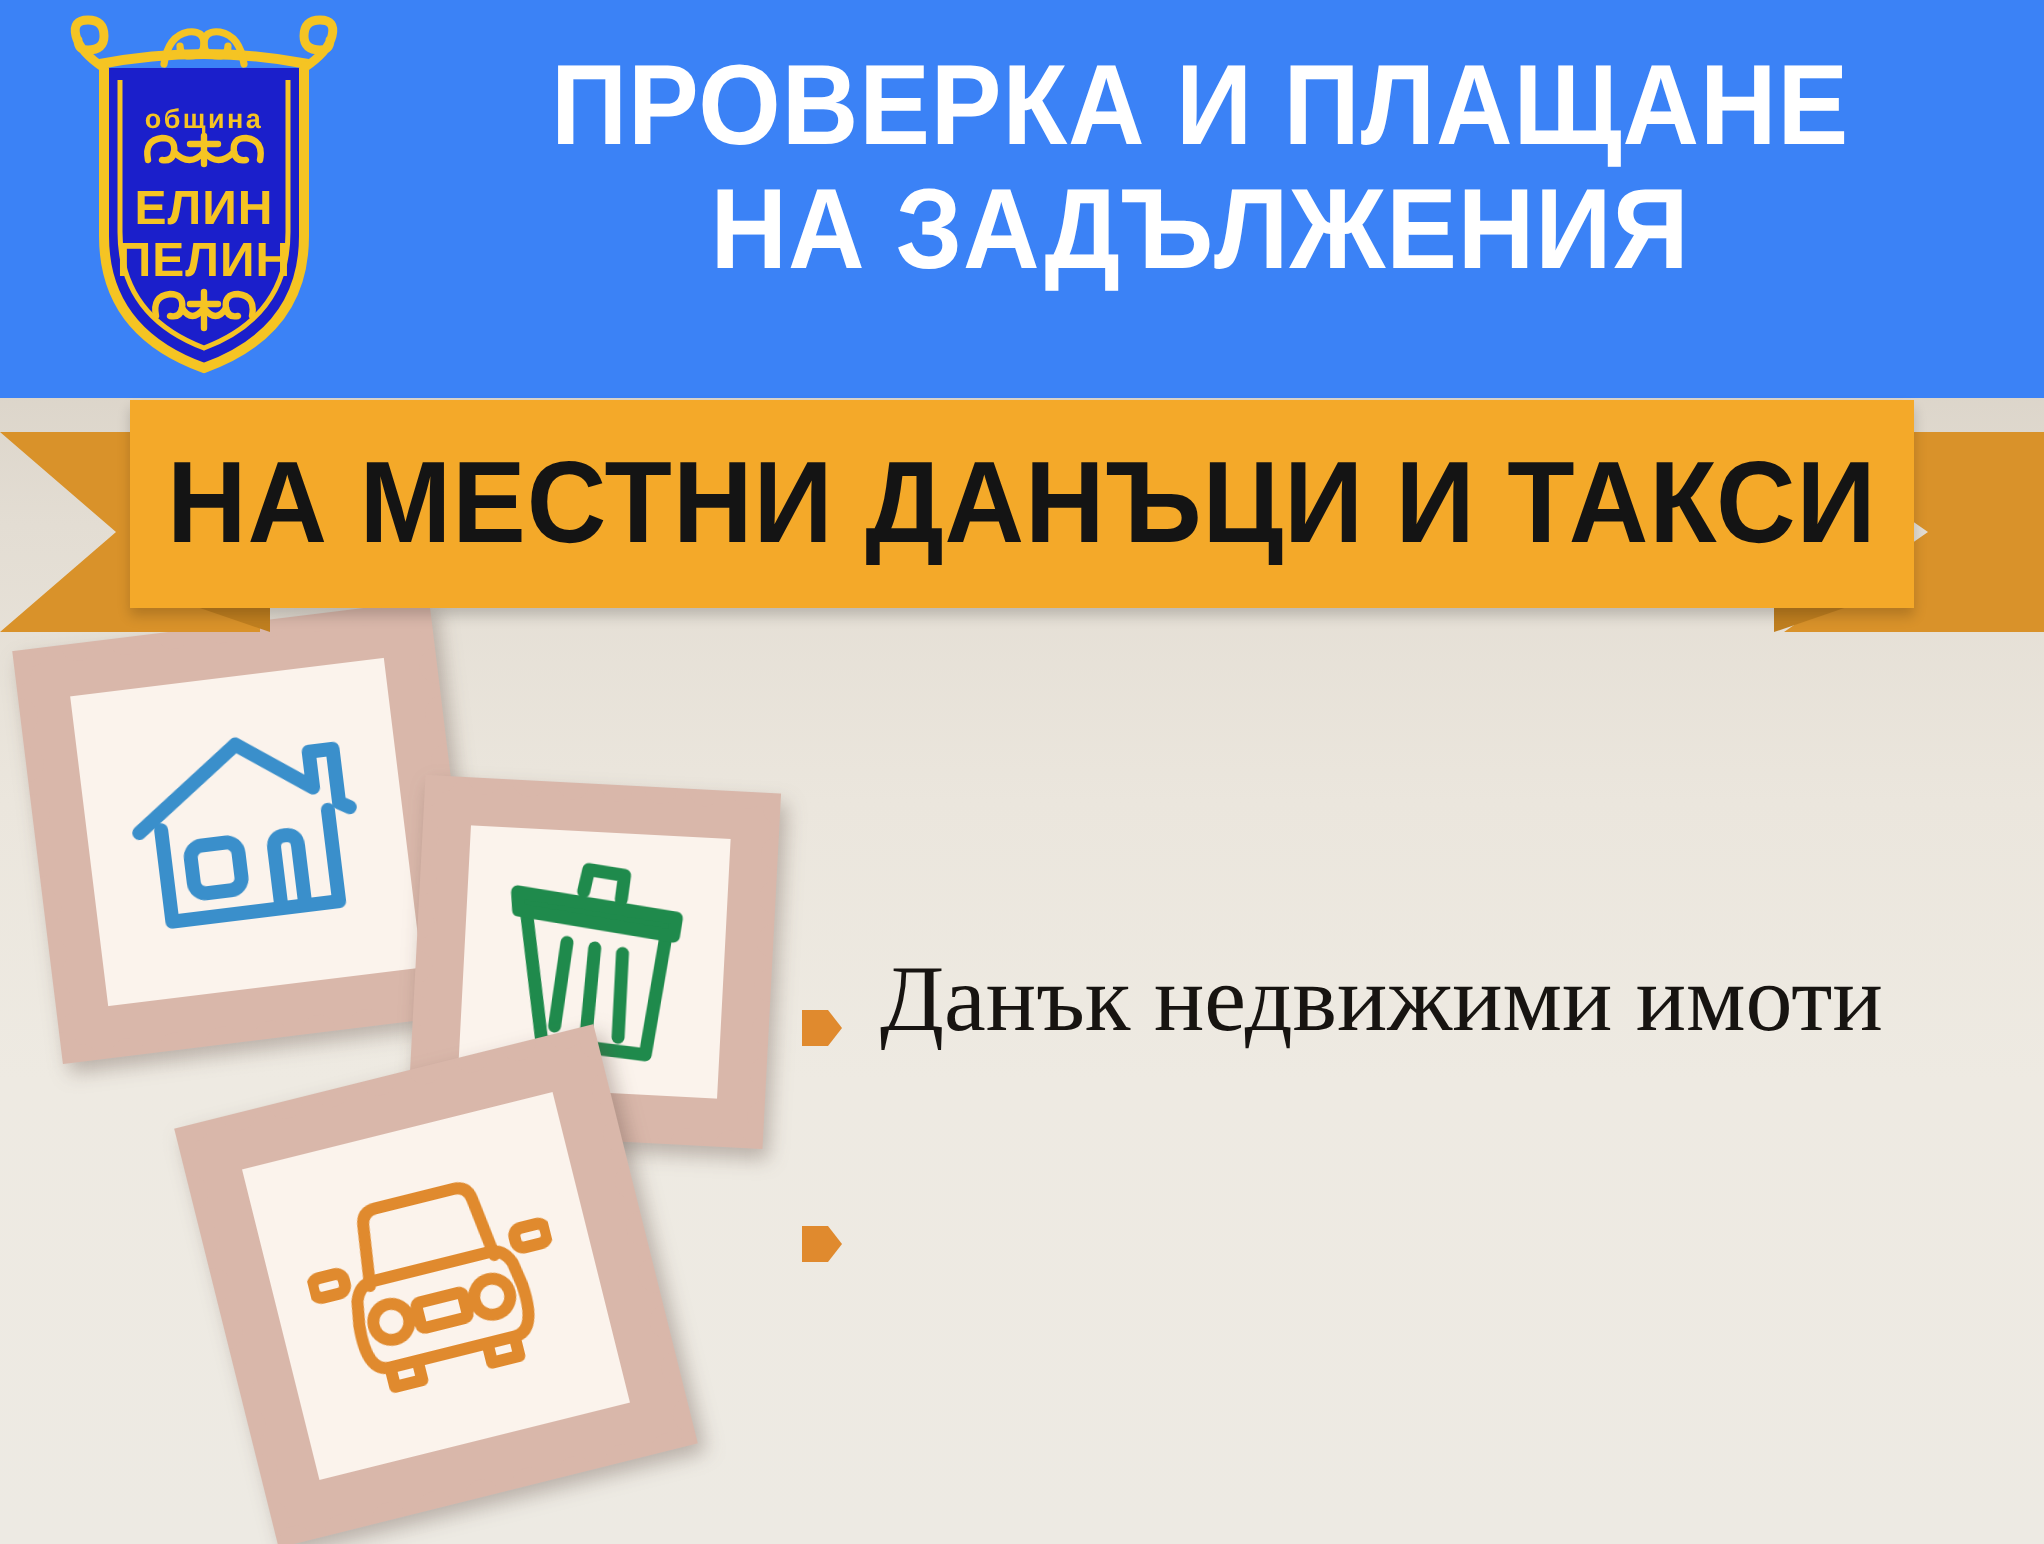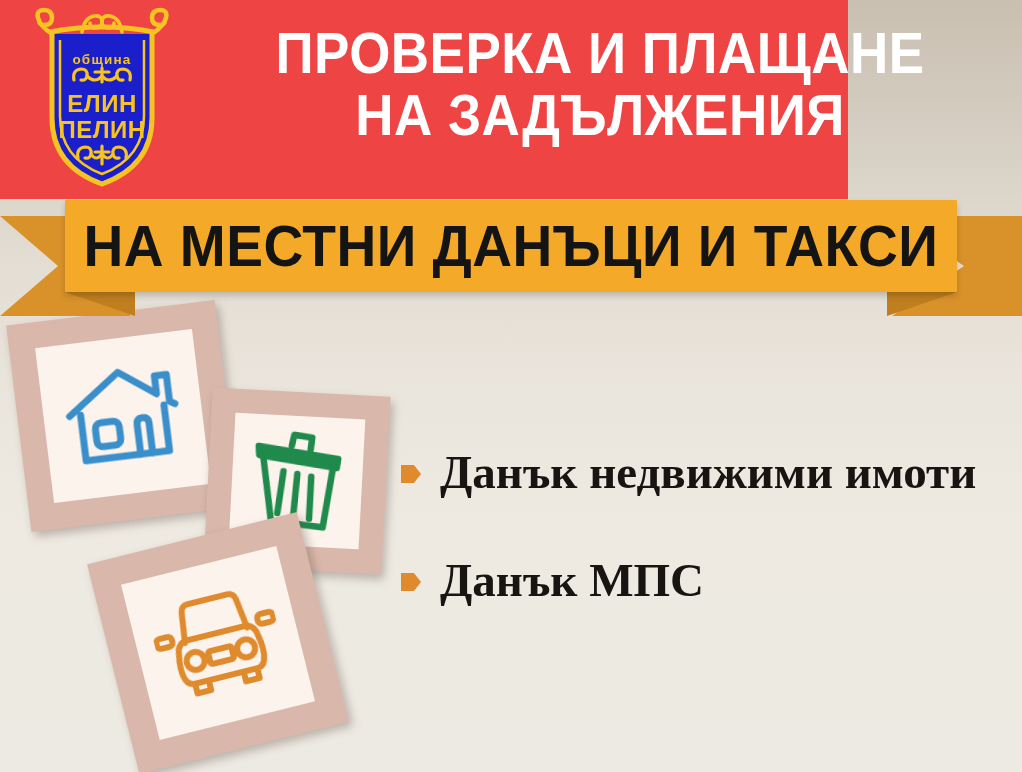--- a/index.html
+++ b/index.html
@@ -4,22 +4,22 @@
 <style>
   html,body{margin:0;padding:0;}
   body{
     width:1022px;height:772px;overflow:hidden;position:relative;
     font-family:"Liberation Sans",sans-serif;
     background:linear-gradient(180deg,#c9bfb1 0%, #d5cdc1 16%, #e3ddd3 34%, #ebe6dd 52%, #eeeae2 70%, #edeae3 100%);
   }
 
   
   .header{
-    position:absolute;left:0;top:0;width:848px;height:199px;
-    background:#ef4444;
+    position:absolute;left:0;top:0;width:1022px;height:199px;
+    background:#3b82f6;
     z-index:5;
   }
   .crest{
     position:absolute;left:22px;top:6px;width:160px;height:185px;
   }
   .crest svg{display:block;width:160px;height:185px;}
 
   .header-title{
     position:absolute;left:190px;top:22px;width:820px;
     text-align:center;color:#ffffff;
@@ -51,21 +51,21 @@
     position:absolute;left:65px;top:96px;width:70px;height:24px;
     background:#c07f1f;
     clip-path:polygon(0 0,70px 0,70px 24px);
   }
   .ribbon-fold-r{
     position:absolute;right:65px;top:96px;width:70px;height:24px;
     background:#c07f1f;
     clip-path:polygon(0 0,70px 0,0 24px);
   }
   .ribbon-main{
-    position:absolute;left:65px;top:4px;width:892px;height:92px;
+    position:absolute;left:65px;top:4px;width:892px;height:104px;
     background:#f4a929;
     display:flex;align-items:center;justify-content:center;
     box-shadow:0 4px 6px rgba(0,0,0,0.18);
   }
   .ribbon-main .txt{
     color:#141414;
     font-family:"Liberation Sans Narrow","Liberation Sans",sans-serif;
     font-weight:bold;
     font-size:58px;line-height:58px;
     letter-spacing:0.5px;
@@ -95,21 +95,21 @@
   #stamp-trash .inner{left:24px;top:24px;width:130px;height:130px;}
 
   #stamp-car{left:110px;top:535px;width:216px;height:216px;transform:rotate(-14deg);}
   #stamp-car .inner{left:28px;top:28px;width:160px;height:160px;}
 
   
   .bullets{
     position:absolute;left:400px;top:418px;width:612px;
   }
   .bullet-row{
-    display:flex;align-items:center;height:108px;font-weight:bold;
+    display:flex;align-items:flex-end;height:108px;
   }
   .bullet-mark{
     flex:0 0 auto;width:22px;height:24px;margin-right:18px;margin-top:4px;
   }
   .bullet-mark svg{display:block;}
   .bullet-text{
     color:#171411;
     font-family:"Liberation Serif","DejaVu Serif",serif;
     font-size:47px;line-height:52px;
     white-space:nowrap;
@@ -372,16 +372,15 @@
     <span class="bullet-text">Данък недвижими имоти</span>
   </div>
 
 
   <div class="bullet-row">
     <span class="bullet-mark">
       <svg width="22" height="24" viewBox="0 0 22 24">
         <path d="M1 3 L14 3 L21 12 L14 21 L1 21 Z" fill="#e08a2e"></path>
       </svg>
     </span>
-    <span class="bullet-text">Данък МПС</span>
   </div>
 
 </div>
 
 </body></html>

